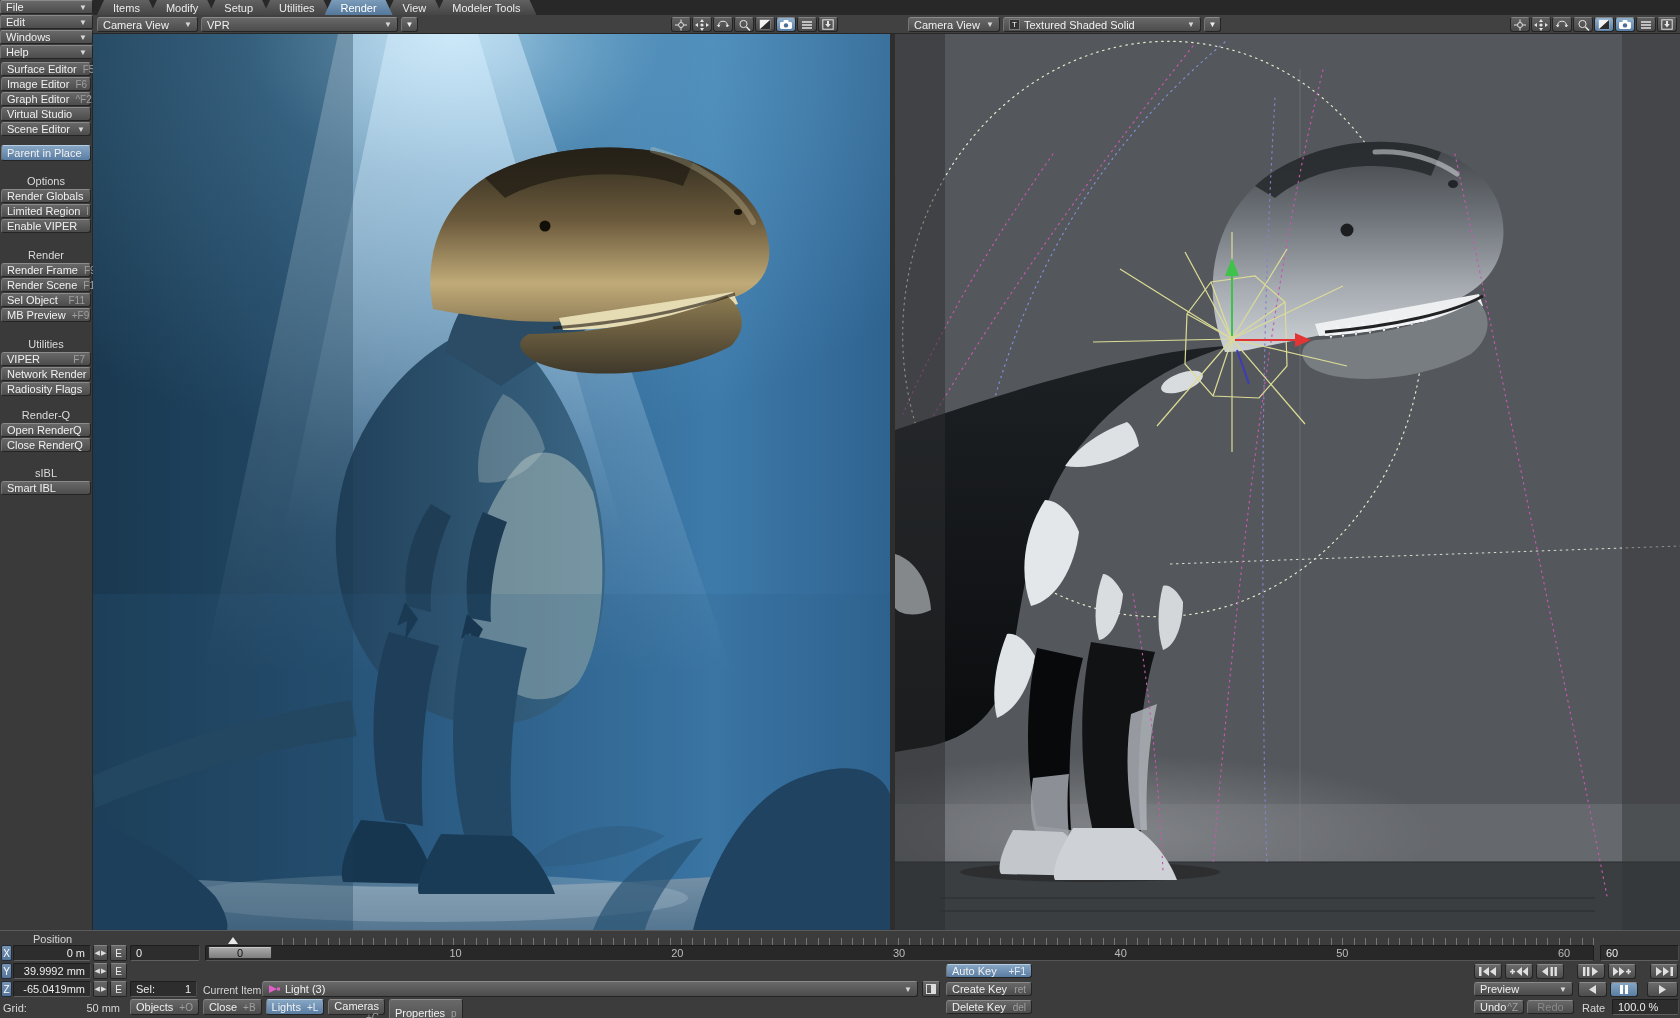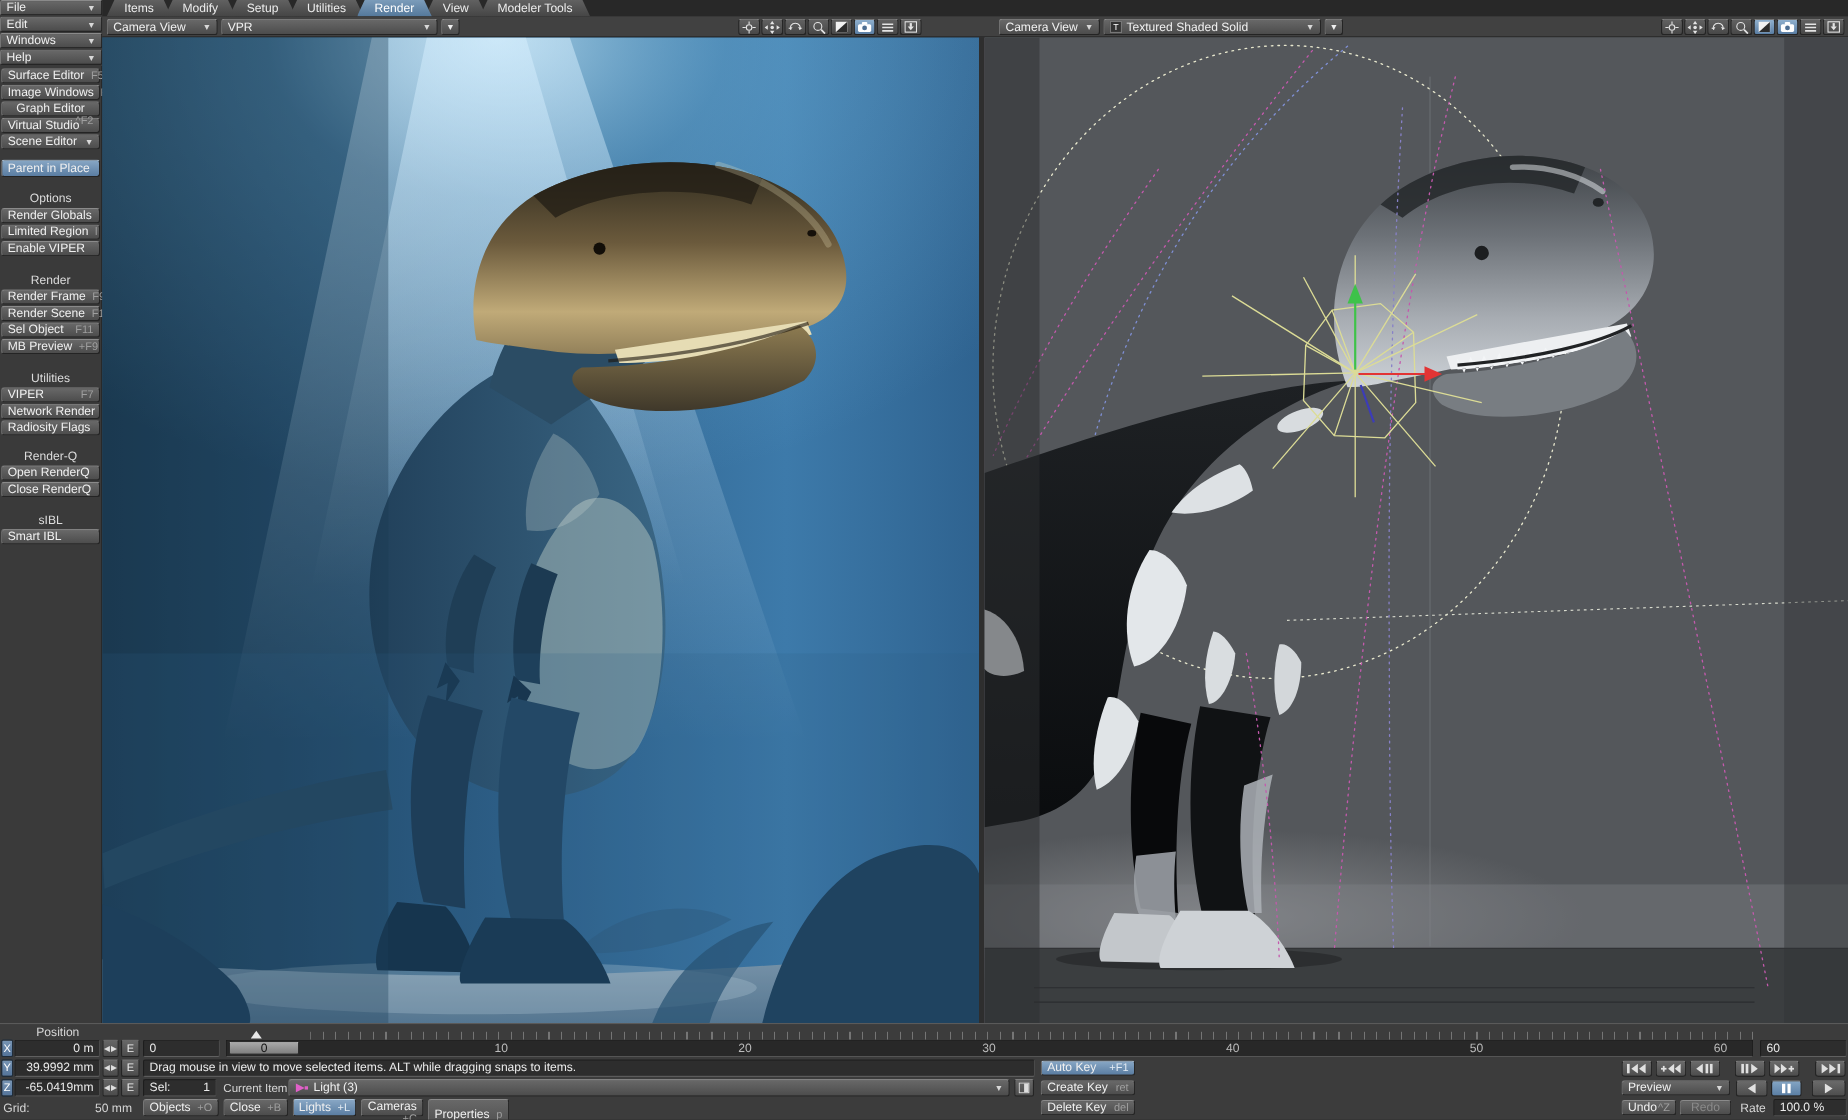--- a/index.html
+++ b/index.html
@@ -272,24 +272,24 @@
         </div>
       </div>
   </div>
 
   <div id="sidebar" class="abs" style="left:0; top:60px; width:93px; bottom:88px; border-right:1px solid #262626; padding:2px 1px;">
       <div class="btn" style="margin-bottom: 1px;">
         <span>Surface Editor</span>
         <span class="sc">F5</span>
       </div>
       <div class="btn" style="margin-bottom: 1px;">
-        <span>Image Windows</span>
+        <span>Image Editor</span>
         <span class="sc">F6</span>
       </div>
-      <div class="btn" style="margin-bottom: 1px; flex-direction: column;">
+      <div class="btn" style="margin-bottom: 1px;">
         <span>Graph Editor</span>
         <span class="sc">^F2</span>
       </div>
       <div class="btn" style="margin-bottom: 1px;">
         <span>Virtual Studio</span>
       </div>
       <div class="btn" style="margin-bottom: 1px;">
         <span>Scene Editor</span>
         <span class="dd">▼</span>
       </div>
@@ -562,21 +562,20 @@
     </div>
     <div class="abs sunken" style="left:1600px; top:14px; width:79px; height:16px;">60</div>
 
     <div class="abs axis-chip" style="left:1px; top:32px;">Y</div>
     <div class="abs sunken val-field" style="left:13px; top:32px; width:78px; height:16px;">39.9992 mm</div>
     <div class="abs nudge" style="left:93px; top:32px;">
         <span>◀</span>
         <span>▶</span>
       </div>
     <div class="abs ebtn" style="left:110px; top:32px;">E</div>
-    <div class="abs sunken" style="left:130px; top:32px; width:811px; height:16px;">Drag mouse in view to move selected items. ALT while dragging snaps to items.</div>
     <div class="abs btn accent" style="left:946px; top:33px; width:86px;">
       <span>Auto Key</span>
       <span class="sc">+F1</span>
     </div>
     <div id="transport-row1" class="abs" style="left: 1474px; top: 33px; width: 206px; height: 15px; display: flex; gap: 3px;">
         <div class="transport">
           <svg width="18" height="9" viewBox="0 0 18 9" fill="#e0e0e0">
             <rect x="0" y="0" width="2.5" height="9"></rect>
             <polygon points="10,0 4,4.5 10,9"></polygon>
             <polygon points="17,0 11,4.5 17,9"></polygon>

